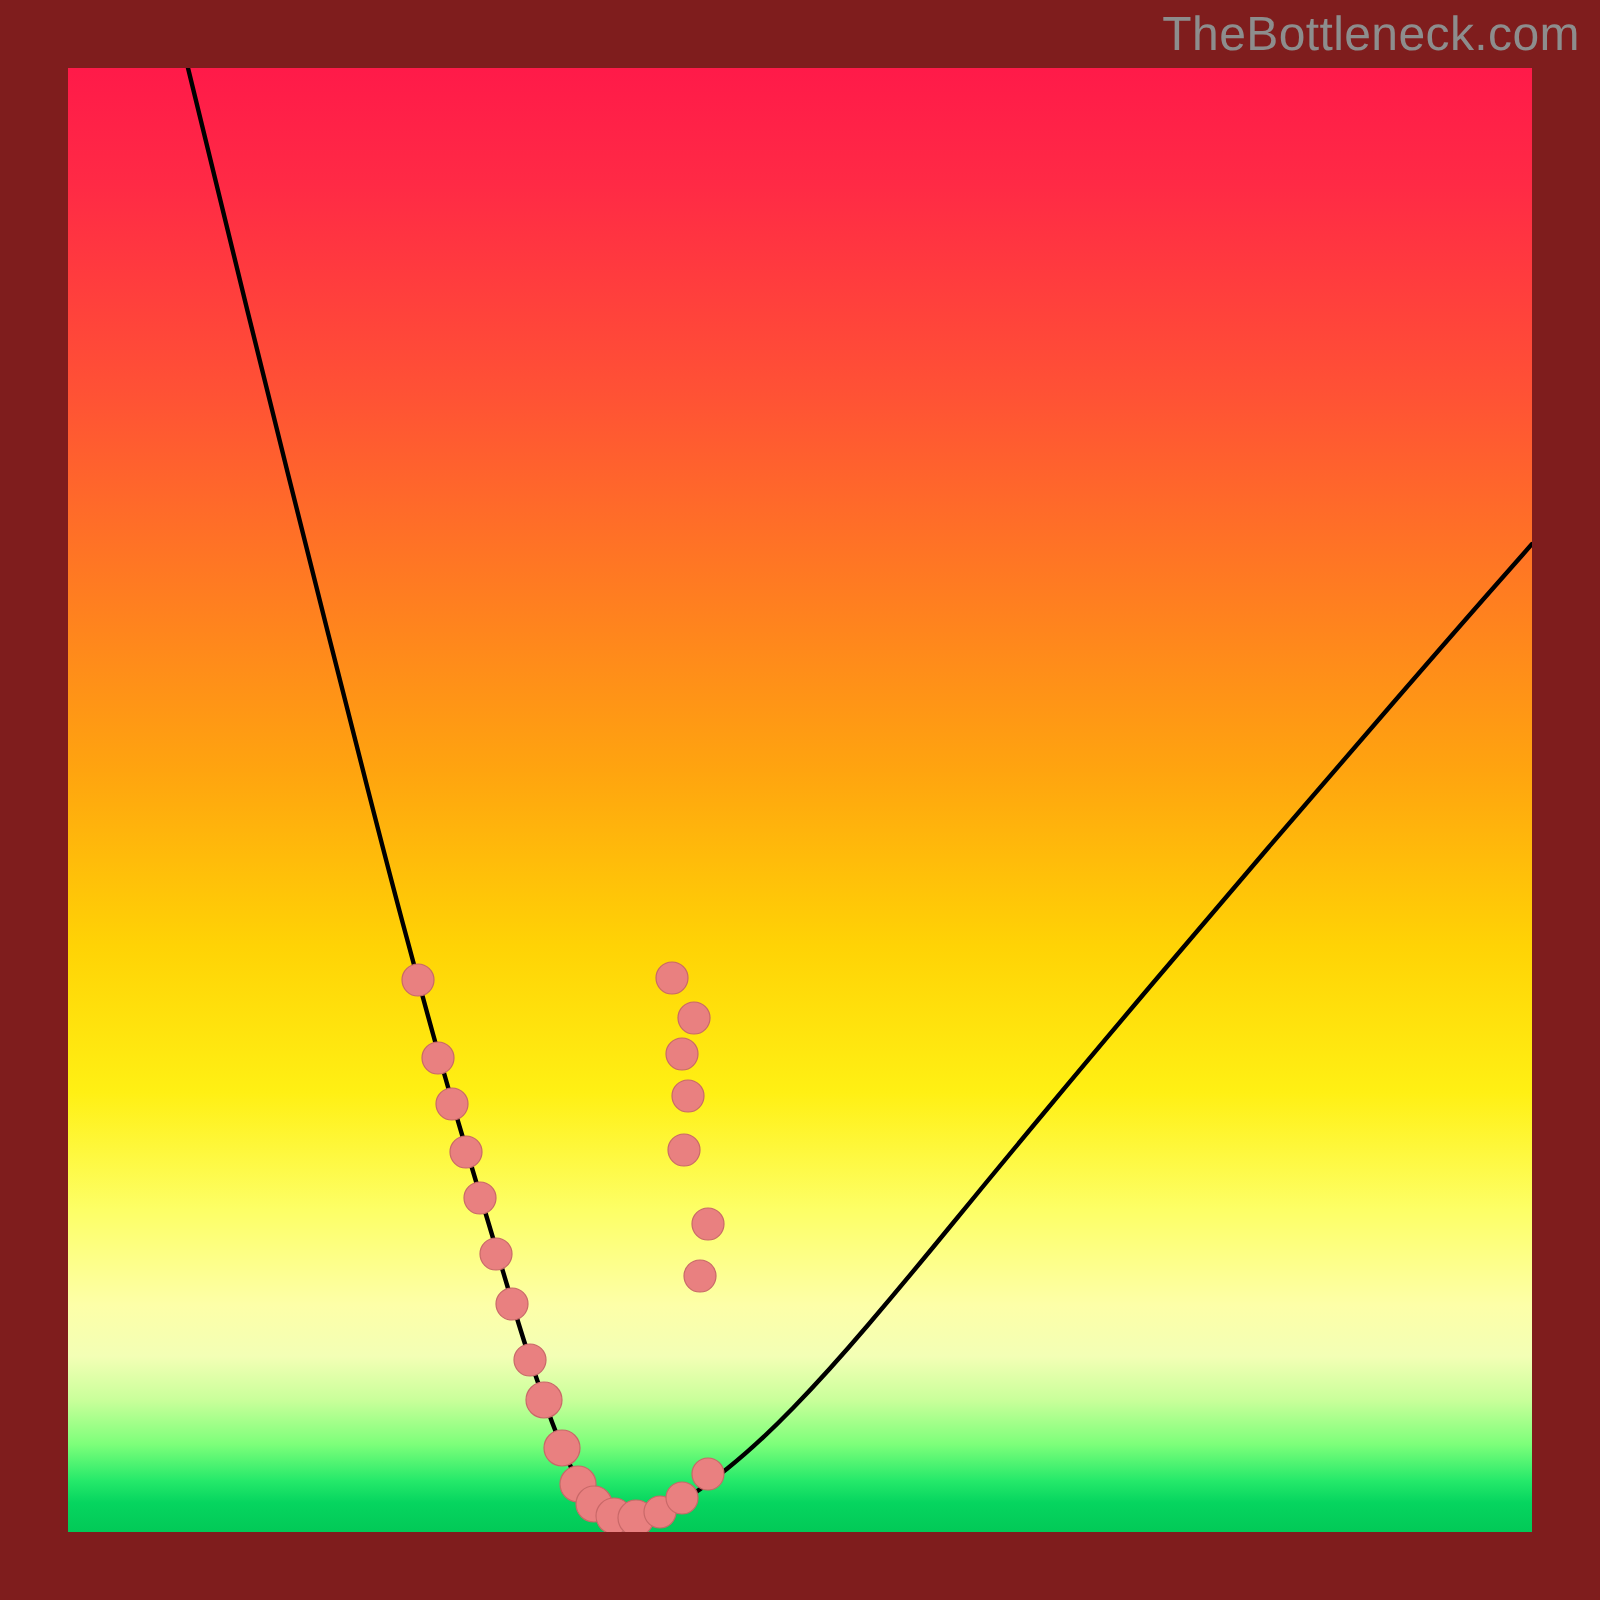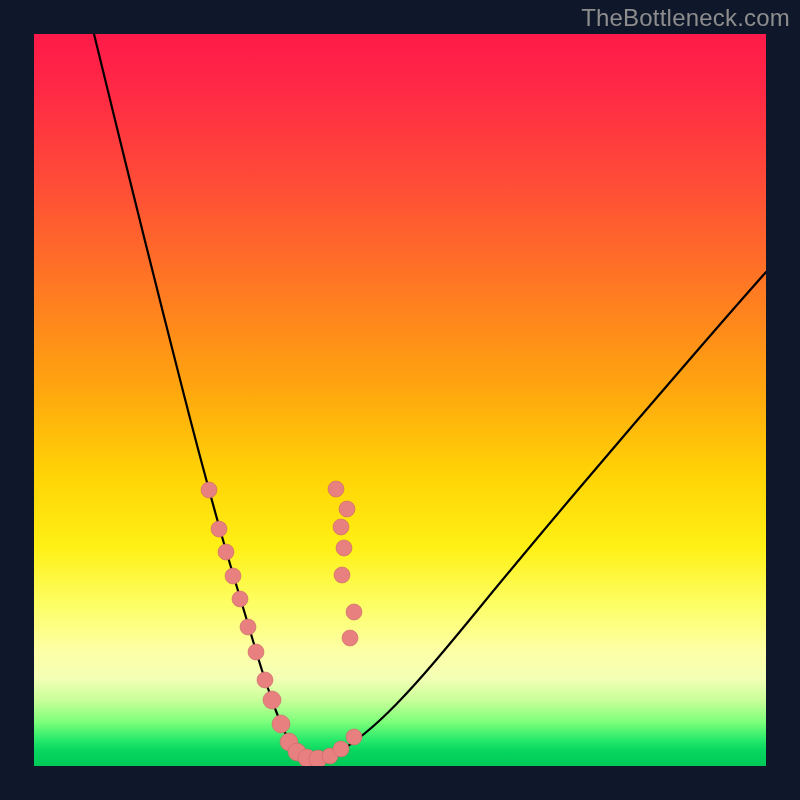--- a/index.html
+++ b/index.html
@@ -8,21 +8,21 @@
     width: 800px;
     height: 800px;
     overflow: hidden;
     background: #000;
     font-family: Arial, Helvetica, sans-serif;
   }
   .frame {
     position: relative;
     width: 800px;
     height: 800px;
-    background: #0f172a;
+    background: #7f1d1d;
   }
   .plot-area {
     position: absolute;
     left: 34px;
     top: 34px;
     width: 732px;
     height: 732px;
     
     background: linear-gradient(
       to bottom,

